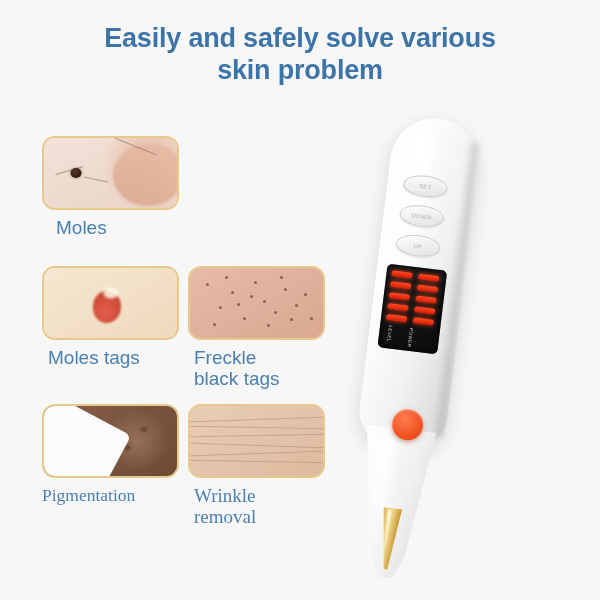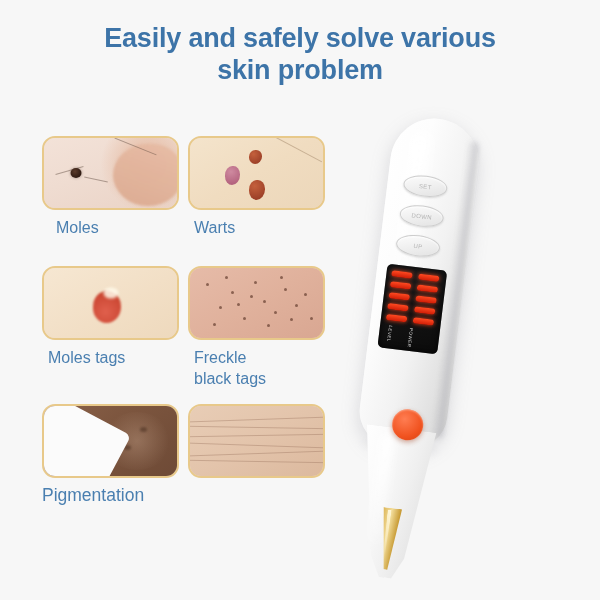--- a/index.html
+++ b/index.html
@@ -24,37 +24,37 @@
   }
   .heading .l2{display:block;}
 
   
   .grid{position:absolute;left:0;top:136px;width:360px;height:420px;}
   .cell{position:absolute;width:145px;}
   .col0{left:42px;}
   .col1{left:188px;}
   .row0{top:0px;}
   .row1{top:130px;}
-  .row2{top:268px;}
+  .row2{top:268px;font-family:Liberation Serif, serif;}
 
   .thumb{
     position:relative;
     width:137px;height:74px;
     border-radius:13px;
     border:2px solid #e8c98a;
     background:#eddcc6;
     overflow:hidden;
     box-sizing:border-box;
   }
   .thumb .skin{position:absolute;inset:0;}
 
   .label{
     margin-top:7px;
     color:#4a7fb0;
-    font-size:16px;
+    font-size:19px;
     line-height:21px;
     text-align:left;
     padding-left:14px;
     white-space:pre-line;
   }
   .label.tight{padding-left:6px;}
   .label.pig{padding-left:0px;font-size:17.5px;}
 
   
   .skin-moles{
@@ -262,31 +262,20 @@
           <div class="finger"></div>
           <div class="hairline" style="left:8%;top:46%;width:22%;transform:rotate(-16deg);"></div>
           <div class="hairline" style="left:30%;top:58%;width:18%;transform:rotate(12deg);"></div>
           <div class="hairline" style="left:52%;top:12%;width:34%;transform:rotate(22deg);"></div>
           <div class="mole-dot"></div>
         </div>
       </div>
       <div class="label">Moles</div>
     </div>
 
-    <div class="cell col1 row0">
-      <div class="thumb">
-        <div class="skin skin-warts">
-          <div class="wart" style="left:44%;top:17%;width:13px;height:14px;"></div>
-          <div class="wart pinkish" style="left:26%;top:40%;width:15px;height:19px;"></div>
-          <div class="wart" style="left:44%;top:60%;width:16px;height:20px;"></div>
-          <div class="hairline" style="left:62%;top:16%;width:40%;transform:rotate(28deg);background:rgba(140,110,80,.4);"></div>
-        </div>
-      </div>
-      <div class="label tight">Warts</div>
-    </div>
 
     <div class="cell col0 row1">
       <div class="thumb">
         <div class="skin skin-tags">
           <div class="tag-lesion"></div>
           <div class="tag-high"></div>
         </div>
       </div>
       <div class="label tight">Moles tags</div>
     </div>
@@ -335,20 +324,22 @@
       <div class="thumb">
         <div class="skin skin-wrinkle">
           <div class="wr" style="top:18%;transform:rotate(-2deg)"></div>
           <div class="wr" style="top:30%;transform:rotate(1deg)"></div>
           <div class="wr" style="top:42%;transform:rotate(-1deg)"></div>
           <div class="wr" style="top:55%;transform:rotate(2deg)"></div>
           <div class="wr" style="top:67%;transform:rotate(-2deg)"></div>
           <div class="wr" style="top:79%;transform:rotate(1deg)"></div>
         </div>
       </div>
+      <div class="label tight">Wrinkle
+removal</div>
     </div>
   </div>
 
   <div class="device">
     <div class="body"></div>
     <div class="body-gloss"></div>
     <div class="body-edge"></div>
 
     <div class="btn-oval btn1">
       <span class="btn-txt">SET</span>

